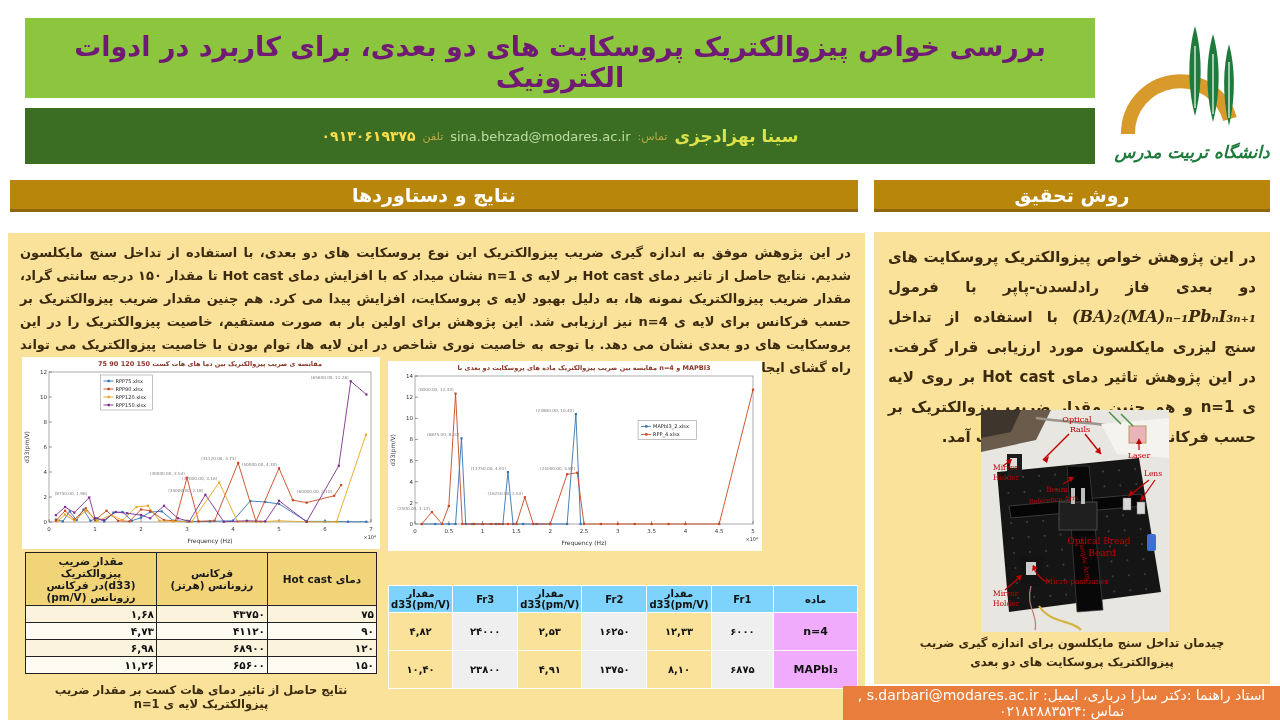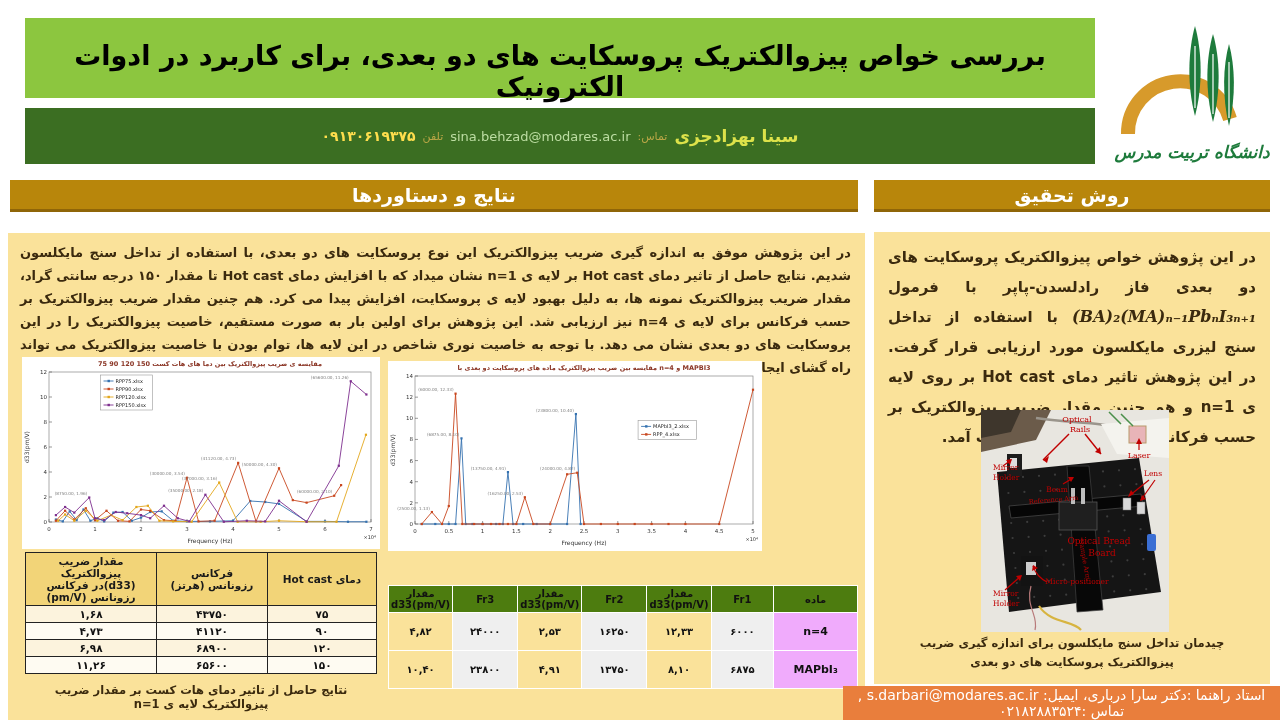--- a/index.html
+++ b/index.html
@@ -1,20 +1,20 @@
 <!DOCTYPE html>
 <html lang="fa"><head>
 <meta charset="utf-8">
 <style>
   html,body{margin:0;padding:0;width:1280px;height:720px;overflow:hidden;background:#ffffff;
     font-family:"DejaVu Sans","Liberation Sans",sans-serif;}
   .abs{position:absolute;}
   
   #title-band{left:25px;top:18px;width:1070px;height:80px;background:#8CC63F;}
-  #title-band .t{width:100%;text-align:center;margin-top:22px;font-size:27px;font-weight:bold;color:#000000;direction:rtl;}
+  #title-band .t{width:100%;text-align:center;margin-top:13px;font-size:27px;font-weight:bold;color:#701a75;direction:rtl;}
   #contact-strip{left:25px;top:108px;width:1070px;height:56px;background:#3B6E22;display:flex;align-items:center;justify-content:center;direction:rtl;gap:7px;}
   #contact-strip .author{color:#DDE24A;font-weight:bold;font-size:17px;}
   #contact-strip .small{color:#B9A646;font-size:11px;}
   #contact-strip .email{color:#BCDDA2;font-size:13px;direction:ltr;unicode-bidi:embed;}
   #contact-strip .phone{color:#FFDE4D;font-size:14px;font-weight:bold;}
   
   .section-bar{top:180px;height:29px;background:#B8860B;border-bottom:3px solid #8F6508;
     display:flex;align-items:center;justify-content:center;color:#ffffff;font-weight:bold;font-size:19px;direction:rtl;}
   #bar-results{left:10px;width:848px;}
   #bar-method{left:874px;width:396px;}
@@ -26,25 +26,25 @@
   #results-body{position:absolute;left:12px;right:14px;top:8px;font-size:13px;line-height:23px;}
   #method-body{position:absolute;left:14px;right:14px;top:10px;font-size:15px;line-height:30px;}
   .formula{font-family:"DejaVu Serif","Liberation Serif",serif;font-style:italic;font-weight:bold;font-size:16px;direction:ltr;unicode-bidi:embed;}
   .chart-box{background:#ffffff;}
   #chart1{left:14px;top:124px;}
   #chart2{left:380px;top:128px;}
   
   table{border-collapse:collapse;direction:rtl;}
   #table1{position:absolute;left:17px;top:319px;width:352px;font-size:10.5px;}
   #table1 th{background:#F2D478;border:1px solid #222;padding:2px 12px;color:#1a1a1a;font-size:10.5px;}
-  #table1 td{border:1px solid #222;background:#FCF3DD;padding:2px;font-weight:bold;text-align:center;color:#111;margin-top:12px;}
+  #table1 td{border:1px solid #222;background:#FCF3DD;padding:2px;font-weight:bold;text-align:right;color:#111;margin-top:12px;}
   #table1 tr.even td{background:#FEFBF2;}
   #table1 .c0{width:84px;} #table1 .c1{width:86px;}
   #table2{position:absolute;left:380px;top:352px;width:470px;font-size:10px;}
-  #table2 th{background:#4d7c0f;border:1px solid #ffffff;padding:2px;color:#111;}
+  #table2 th{background:#7dd3fc;border:1px solid #ffffff;padding:2px;color:#111;}
   #table2 td{border:1px solid #ffffff;padding:12px;text-align:center;font-weight:bold;color:#111;}
   #table2 td.c0{background:#f0abfc;font-size:11px;}
   #table2 td.c1,#table2 td.c3,#table2 td.c5{background:#EFEFEF;}
   #table2 td.c2,#table2 td.c4,#table2 td.c6{background:#FAE29A;}
   #table2 .c0{width:68px;}#table2 .c1{width:46px;}#table2 .c3{width:46px;}#table2 .c5{width:46px;}
   .caption{position:absolute;direction:rtl;text-align:center;font-weight:bold;color:#3B2A0E;}
   #caption1{left:17px;top:450px;width:352px;font-size:11.5px;}
   #caption2{left:388px;top:434px;width:462px;font-size:12px;line-height:19px;}
   #photo-caption{left:16px;right:16px;top:402px;font-size:11.5px;line-height:19px;}
   

